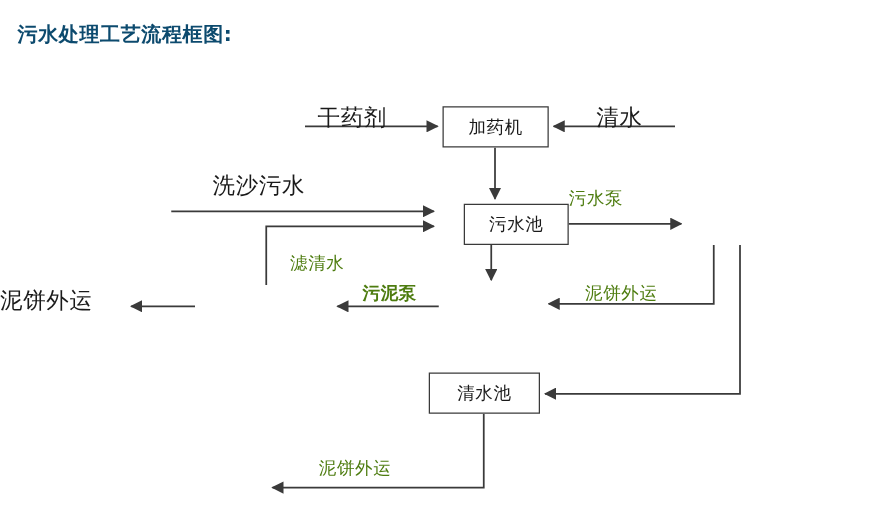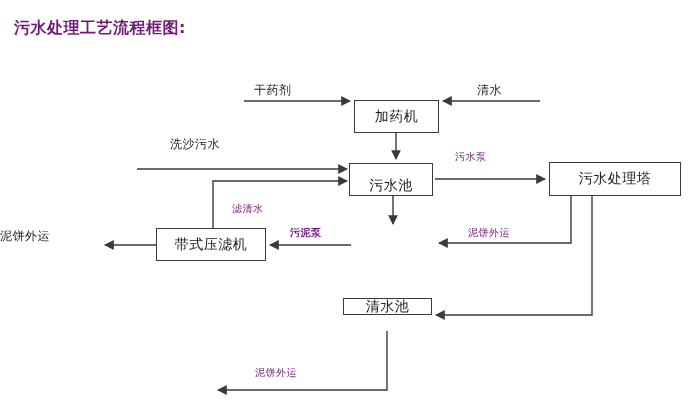--- a/index.html
+++ b/index.html
@@ -21,47 +21,47 @@
     top: 0;
     width: 700px;
     height: 420px;
   }
   .title {
     position: absolute;
     left: 14px;
     top: 18px;
     font-size: 16px;
     font-weight: bold;
-    color: #701a75;
+    color: #0c4a6e;
     letter-spacing: 0.5px;
     white-space: nowrap;
   }
   .node {
     position: absolute;
     box-sizing: border-box;
     border: 1px solid #3a3a3a;
     background: #ffffff;
     display: flex;
     align-items: center;
     justify-content: center;
     font-size: 14px;
     color: #1a1a1a;
     white-space: nowrap;
     letter-spacing: 0.5px;
   }
   .edge-label {
     position: absolute;
-    font-size: 10px;
-    color: #701a75;
+    font-size: 14px;
+    color: #4d7c0f;
     white-space: nowrap;
     letter-spacing: 0.5px;
   }
   .term-label {
     position: absolute;
-    font-size: 12px;
+    font-size: 18px;
     color: #1a1a1a;
     white-space: nowrap;
     letter-spacing: 0.5px;
   }
 </style>
 </head>
 <body>
 
 <div id="canvas">
 
@@ -94,33 +94,27 @@
       <path d="M 351 245 L 270 245"></path>
 
       <path d="M 156 245 L 105 245"></path>
 
       <path d="M 592 196 L 592 315 L 436 315"></path>
 
       <path d="M 387 331 L 387 390 L 218 390"></path>
     </g>
   </svg>
 
-  <div class="node" style="left:354px; top:85px; width:85px; height:33px;margin-top:15px;">
+  <div class="node" style="left:354px; top:85px; width:85px; height:33px;">
     <span>加药机</span>
   </div>
-  <div class="node" style="left:349px; top:163px; width:84px; height:33px;align-items:flex-end;">
+  <div class="node" style="left:371px; top:163px; width:84px; height:33px;">
     <span>污水池</span>
   </div>
-  <div class="node" style="left:549px; top:162px; width:132px; height:34px;">
-    <span>污水处理塔</span>
-  </div>
-  <div class="node" style="left:156px; top:228px; width:110px; height:33px;">
-    <span>带式压滤机</span>
-  </div>
-  <div class="node" style="left:343px; top:298px; width:89px; height:17px;">
+  <div class="node" style="left:343px; top:298px; width:89px; height:33px;">
     <span>清水池</span>
   </div>
 
   <div class="term-label" style="left:254px; top:82px;">干药剂</div>
   <div class="term-label" style="left:477px; top:82px;">清水</div>
   <div class="term-label" style="left:170px; top:136px;">洗沙污水</div>
   <div class="edge-label" style="left:455px; top:150px;">污水泵</div>
   <div class="edge-label" style="left:232px; top:202px;">滤清水</div>
   <div class="edge-label" style="left:290px; top:226px;font-weight:bold;">污泥泵</div>
   <div class="edge-label" style="left:468px; top:226px;">泥饼外运</div>

